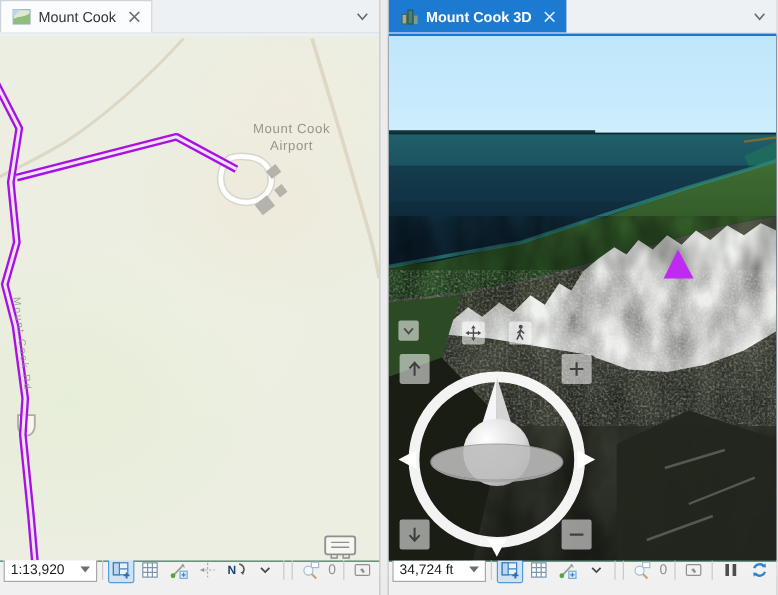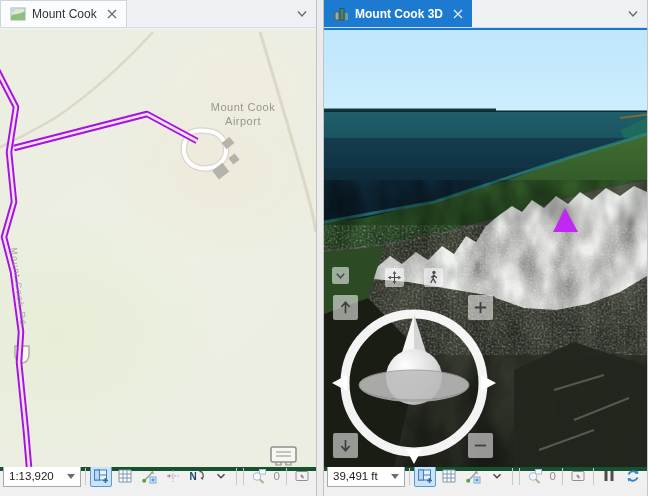--- a/index.html
+++ b/index.html
@@ -33,21 +33,21 @@
   .map-right { height: 437px; background: #10293a; }
   .map svg.fill { position: absolute; left: 0; top: 0; }
 
   
   .ovbtn { position: absolute; display: flex; align-items: center; justify-content: center;
     background: rgba(255,255,255,.55); border-radius: 2px; color: #3f3f3f; cursor: pointer; }
   .ovbtn svg { display: block; }
   .nav3d { position: absolute; left: 8px; top: 258px; }
 
   
-  .statusbar { height: 14px; background: #f1f1f1; border-top: 4px solid #14532d;
+  .statusbar { height: 14px; background: #f1f1f1; border-top: 1px solid #14532d;
     display: flex; align-items: center; padding: 0 3px; gap: 2px; }
   .combo { display: flex; align-items: center; height: 21px; background: #fff;
     border: 1px solid #a8a8a8; font-size: 11.5px; color: #1a1a1a; padding: 0 5px; cursor: default; }
   .combo-left { width: 102px; } .combo-right { width: 96px; }
   .combo .chev { margin-left: auto; width: 0; height: 0; border-left: 4px solid transparent;
     border-right: 4px solid transparent; border-top: 5px solid #6d6d6d; }
   .sep { width: 1px; height: 17px; background: #c9c9c9; margin: 0 2px; flex: 0 0 1px; }
   .sbtn { width: 22px; height: 22px; display: flex; align-items: center; justify-content: center;
     border: 1px solid transparent; border-radius: 2px; cursor: pointer; flex: 0 0 22px; }
   .sbtn.sel { background: #cde3f6; border-color: #569bd5; }
@@ -320,21 +320,21 @@
           <path d="M85 80 L97 75 L99 94 L88 98 Z" fill="#e9e9e9"></path>
         </g>
         <circle cx="82" cy="89" r="28" fill="url(#sphereG)"></circle>
         <ellipse cx="82" cy="97" rx="55" ry="15" fill="#bdbdbd" stroke="#9a9a9a" stroke-width="1" opacity="0.88"></ellipse>
         <path d="M27 97 A55 15 0 0 0 137 97 A55 17 0 0 1 27 97 Z" fill="#a7a7a7" opacity="0.9"></path>
       </svg>
     </div>
 
     <div class="statusbar">
       <div class="combo combo-right">
-        <span>39,491 ft</span>
+        <span>34,724 ft</span>
         <span class="chev"></span>
       </div>
       <div class="sep"></div>
       <div class="sbtn sel">
         <svg width="16" height="16" viewBox="0 0 16 16">
           <rect x="1.5" y="2" width="12" height="10" fill="#eaf2fa" stroke="#3f7fc1"></rect>
           <rect x="1.5" y="2" width="5" height="10" fill="#bcd6ee" stroke="#3f7fc1"></rect>
           <line x1="6.5" y1="7" x2="13.5" y2="7" stroke="#3f7fc1"></line>
           <path d="M10 12.5 h5 M12.5 10 v5" stroke="#2f6eae" stroke-width="1.6"></path>
         </svg>

